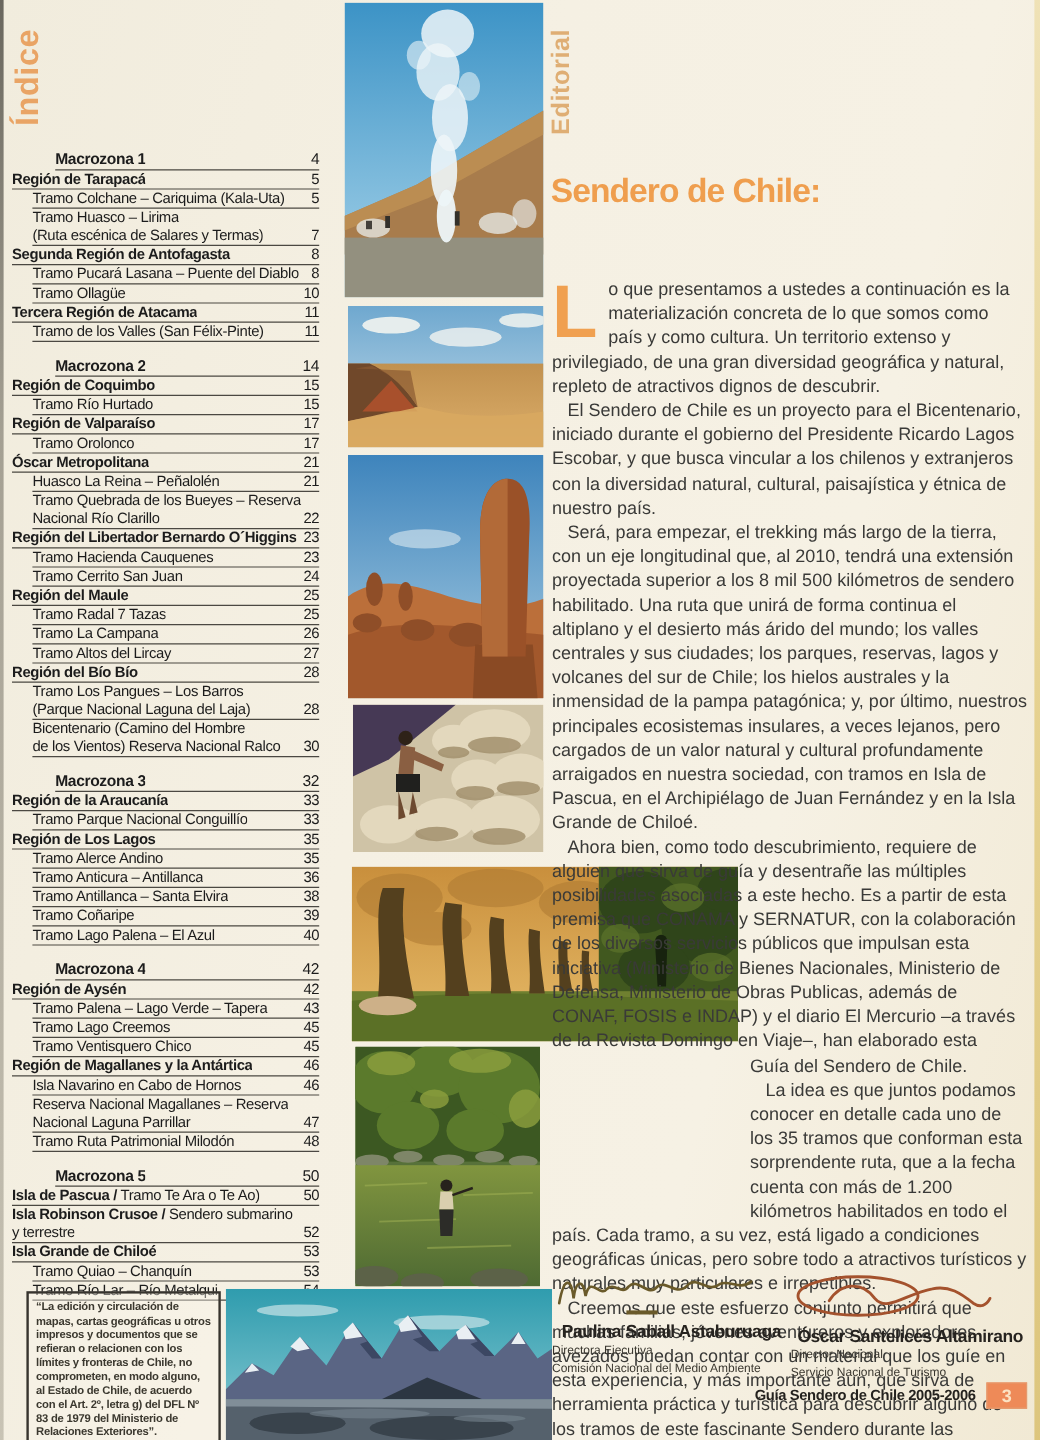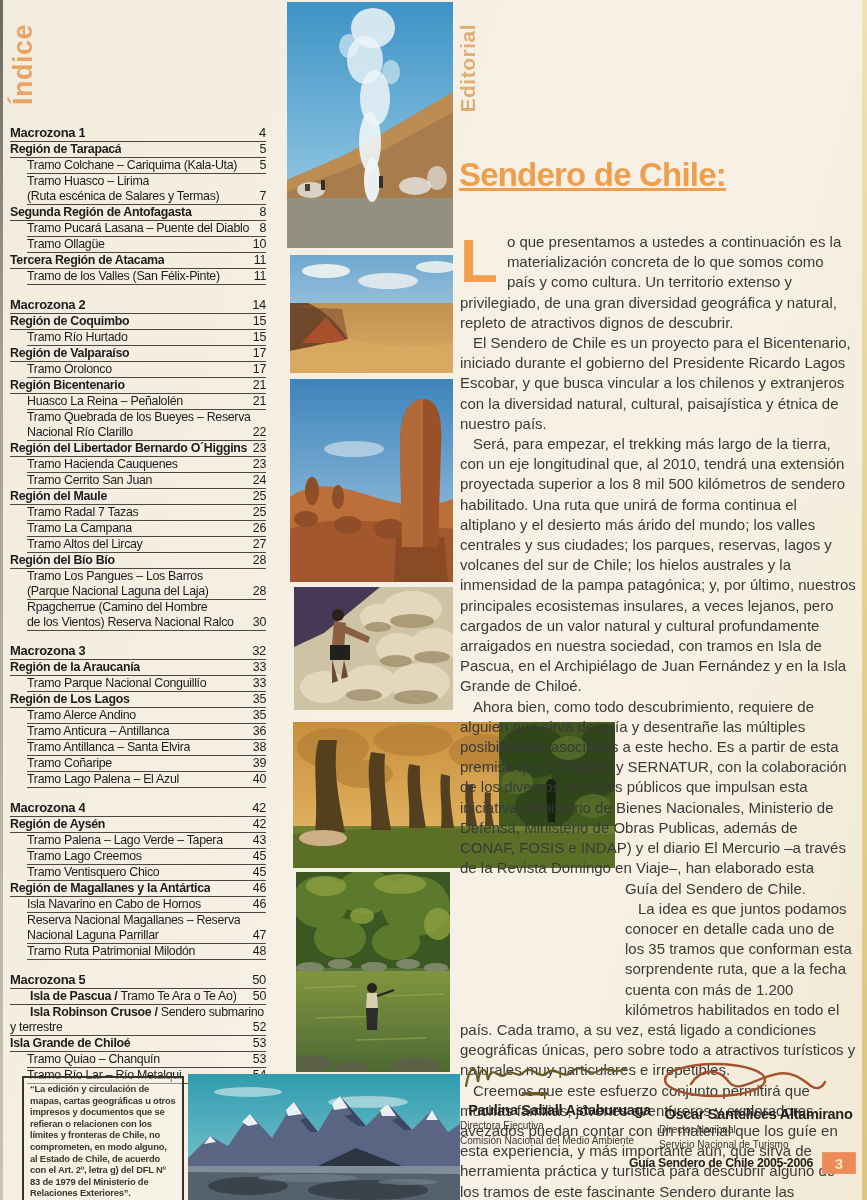--- a/index.html
+++ b/index.html
@@ -18,46 +18,46 @@
   .vlabel.editorial{left:456px;top:24px;font-size:21px;color:#dfae74;}
 
   
   .toc{position:absolute;left:10px;top:126px;width:256px;font-size:12.4px;
        letter-spacing:-.3px;color:#1c1c1c;}
   .toc-line{display:flex;justify-content:space-between;align-items:flex-end;
        height:15px;line-height:14.6px;white-space:nowrap;}
   .toc-line.ruled{border-bottom:1.2px solid rgba(32,30,26,.8);}
   .toc-line .lbl{overflow:hidden;}
   .toc-line .pg{padding-left:5px;}
-  .toc-entry.mz{font-size:13px;}
+  .toc-entry.mz{font-size:13px;margin-left:36px;}
   .toc-entry.mz .lbl,.toc-entry.rg .lbl{font-weight:bold;}
   .toc-entry.rgx .lbl{font-weight:normal;}
-  .tb{font-weight:bold;margin-left:20px;}
+  .tb{font-weight:bold;}
   .toc-entry.it{padding-left:17px;}
   .toc-gap{height:13px;}
 
   
   .disclaimer{position:absolute;left:22px;top:1076px;width:146px;border:2px solid #37342e;
        padding:5px 6px;font-size:9.4px;line-height:11.6px;font-weight:bold;color:#3b382f;
        letter-spacing:-.2px;background:rgba(250,246,236,.4);}
 
   
   .photo{position:absolute;overflow:hidden;}
   .photo svg{display:block;width:100%;height:100%;}
   .ph-geyser{left:287px;top:2px;width:166px;height:246px;}
   .ph-desert{left:290px;top:255px;width:163px;height:118px;}
   .ph-moai{left:290px;top:379px;width:163px;height:203px;}
   .ph-climber{left:294px;top:587px;width:159px;height:123px;}
   .ph-trees{left:293px;top:722px;width:322px;height:146px;}
   .ph-fisher{left:296px;top:872px;width:154px;height:200px;}
   .ph-mountain{left:188px;top:1074px;width:272px;height:126px;}
 
   
-  .ed-title{position:absolute;left:459px;top:156px;font-size:33px;line-height:37px;
-       font-weight:bold;letter-spacing:-.8px;color:#ef9e4e;text-decoration:underline;}
+  .ed-title{position:absolute;left:459px;top:140px;font-size:28px;line-height:37px;
+       font-weight:bold;letter-spacing:-.8px;color:#ef9e4e;}
   .ed-body{position:absolute;left:460px;top:232px;width:396px;font-size:15px;
        line-height:20.2px;color:#3a3a38;text-align:left;}
   .ed-p{margin:0;text-indent:13px;}
   .ed-p.first,.ed-p.cont{text-indent:0;}
   .dropcap{float:left;font-size:62px;line-height:48px;font-weight:bold;color:#f0a050;
        margin:5px 9px 0 0;}
   .wrap-spacer{float:left;width:153px;height:132px;margin:3px 12px 0 0;}
 
   
   .sigs{position:absolute;left:460px;top:1056px;width:398px;display:flex;}
@@ -167,21 +167,21 @@
         </div>
       </div>
       <div class="toc-entry it">
         <div class="toc-line ruled">
           <span class="lbl">Tramo Orolonco</span>
           <span class="pg">17</span>
         </div>
       </div>
       <div class="toc-entry rg">
         <div class="toc-line ruled">
-          <span class="lbl">Región Bicentenario</span>
+          <span class="lbl">Óscar Metropolitana</span>
           <span class="pg">21</span>
         </div>
       </div>
       <div class="toc-entry it">
         <div class="toc-line ruled">
           <span class="lbl">Huasco La Reina – Peñalolén</span>
           <span class="pg">21</span>
         </div>
       </div>
       <div class="toc-entry it">
@@ -245,21 +245,21 @@
         <div class="toc-line">
           <span class="lbl">Tramo Los Pangues – Los Barros</span>
         </div>
         <div class="toc-line ruled">
           <span class="lbl">(Parque Nacional Laguna del Laja)</span>
           <span class="pg">28</span>
         </div>
       </div>
       <div class="toc-entry it">
         <div class="toc-line">
-          <span class="lbl">Rpagcherrue (Camino del Hombre</span>
+          <span class="lbl">Bicentenario (Camino del Hombre</span>
         </div>
         <div class="toc-line ruled">
           <span class="lbl">de los Vientos) Reserva Nacional Ralco</span>
           <span class="pg">30</span>
         </div>
       </div>
       <div class="toc-gap"></div>
       <div class="toc-entry mz">
         <div class="toc-line ruled">
           <span class="lbl">Macrozona 3</span>

